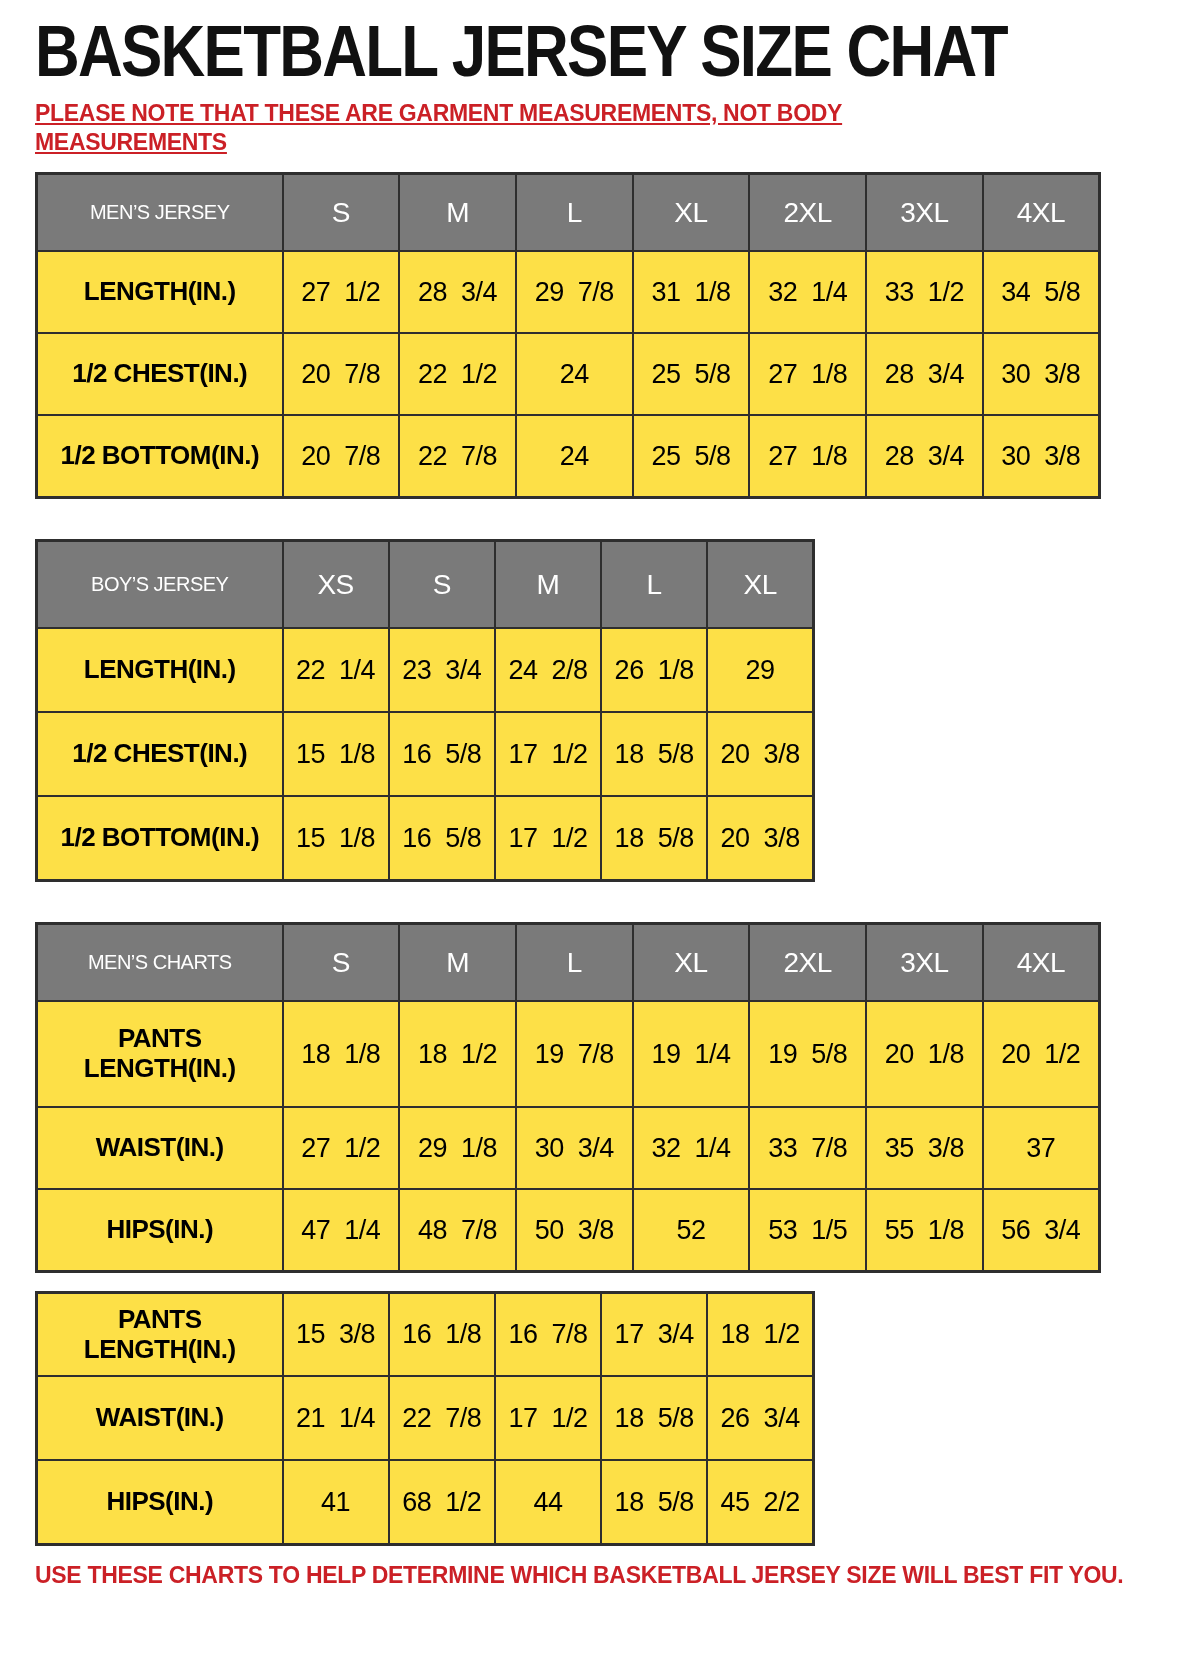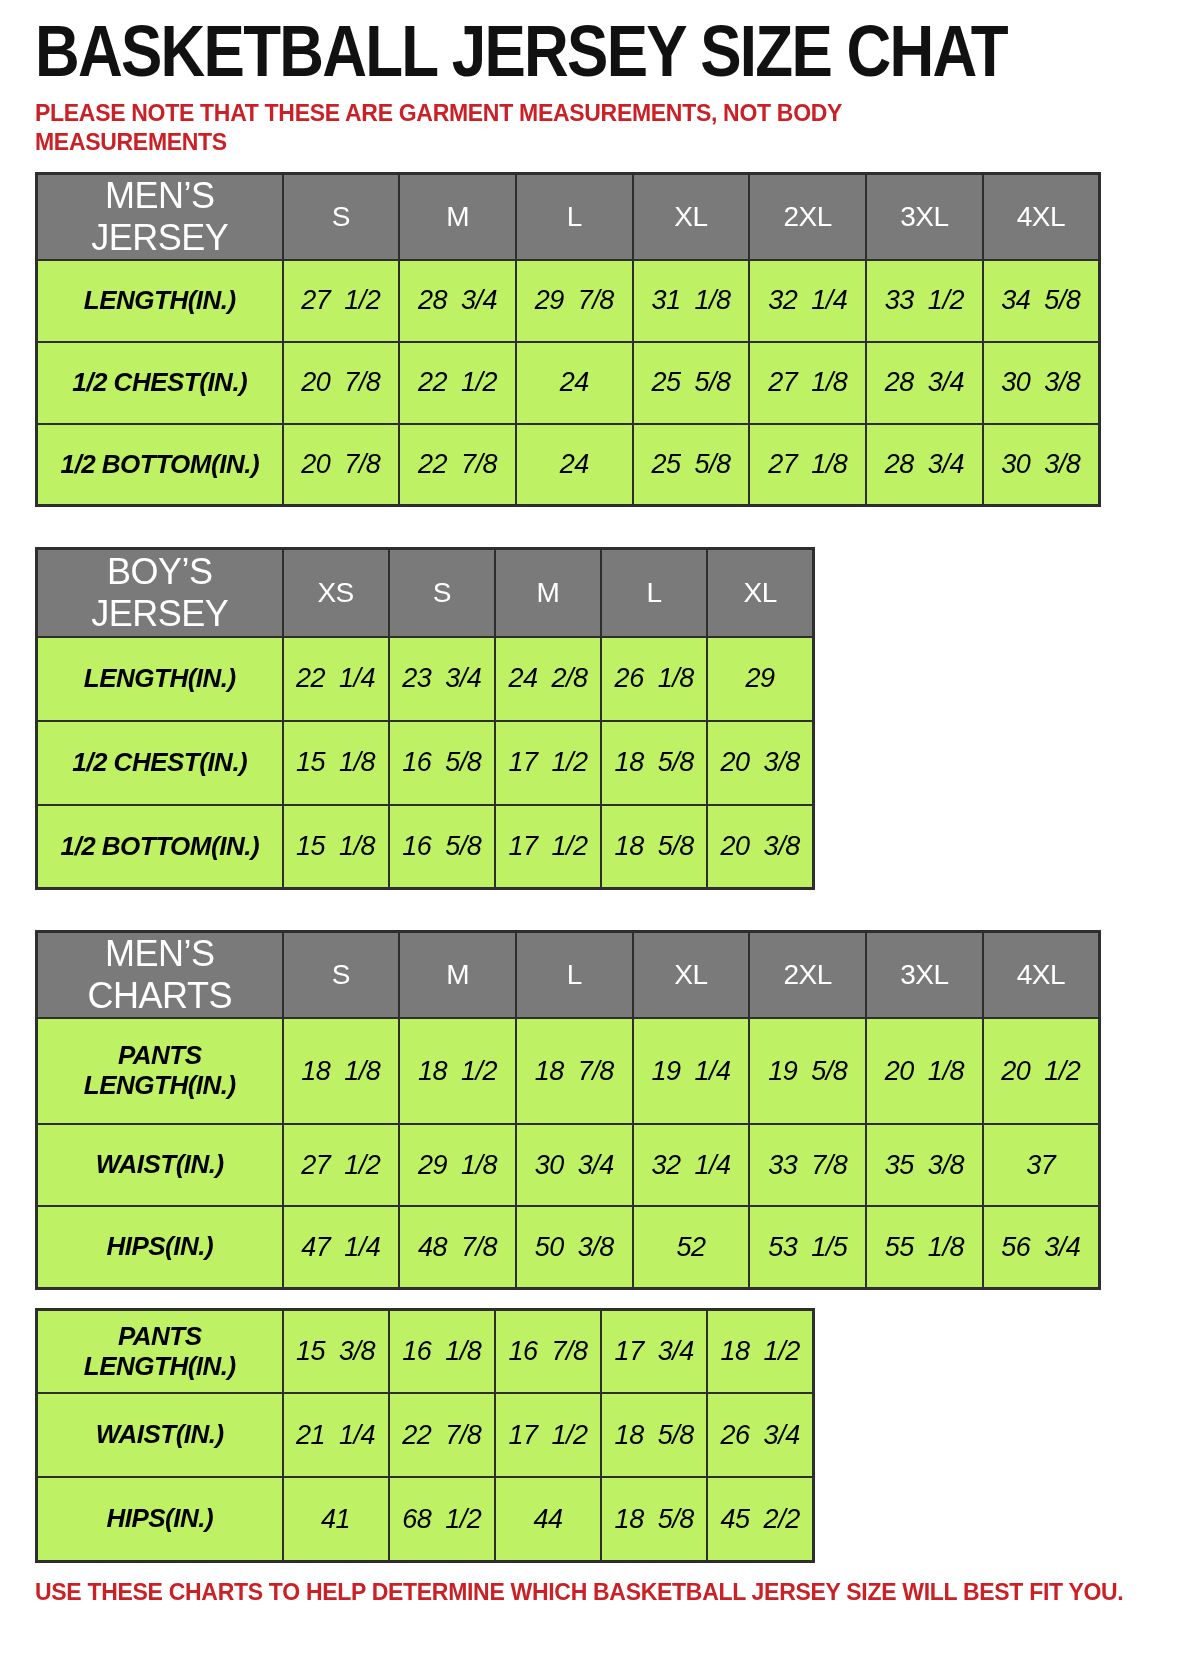--- a/index.html
+++ b/index.html
@@ -24,20 +24,21 @@
     margin-bottom: 10px;
   }
   .note {
     color: #cb2026;
     font-size: 23px;
     font-weight: 700;
     letter-spacing: -0.3px;
     line-height: 1.28;
     max-width: 830px;
     margin-bottom: 14px;
+    text-decoration: underline;
   }
   .table-wrap { margin-bottom: 40px; }
   #table-2 { margin-bottom: 18px; }
   #table-3 { margin-bottom: 16px; }
   table.size-table {
     border-collapse: collapse;
     table-layout: fixed;
     border: 3px solid #2e2e2e;
   }
   table.size-table.mens { width: 1066px; }
@@ -50,23 +51,23 @@
   }
   .head-row { height: 78px; background: #7a7a7a; }
   #table-1 .head-row { height: 88px; }
   #table-3 .head-row { height: 92px; }
   .head-row th {
     color: #ffffff;
     font-size: 28px;
     font-weight: 400;
     letter-spacing: -0.5px;
   }
-  .head-row th.name-cell { font-size: 36px; }
+  .head-row th.name-cell { font-size: 20px; }
   .size-table th:first-child { width: 246px; }
-  .body-row { height: 82px; background: #bef264; font-style: italic; }
+  .body-row { height: 82px; background: #fde047; }
   #table-1 .body-row, #table-3 .body-row { height: 84px; }
   .body-row.tall { height: 106px; padding-left: 12px; }
   .label-cell {
     font-size: 26px;
     font-weight: 700;
     letter-spacing: -0.5px;
     color: #000;
     line-height: 1.15;
     padding: 0 2px;
   }
@@ -189,21 +190,21 @@
           <th class="size-cell">L</th>
           <th class="size-cell">XL</th>
           <th class="size-cell">2XL</th>
           <th class="size-cell">3XL</th>
           <th class="size-cell">4XL</th>
         </tr>
         <tr class="body-row tall">
           <th class="label-cell">PANTS LENGTH(IN.)</th>
           <td class="value-cell">18 1/8</td>
           <td class="value-cell">18 1/2</td>
-          <td class="value-cell">18 7/8</td>
+          <td class="value-cell">19 7/8</td>
           <td class="value-cell">19 1/4</td>
           <td class="value-cell">19 5/8</td>
           <td class="value-cell">20 1/8</td>
           <td class="value-cell">20 1/2</td>
         </tr>
         <tr class="body-row">
           <th class="label-cell" style="white-space:nowrap">WAIST(IN.)</th>
           <td class="value-cell">27 1/2</td>
           <td class="value-cell">29 1/8</td>
           <td class="value-cell">30 3/4</td>

